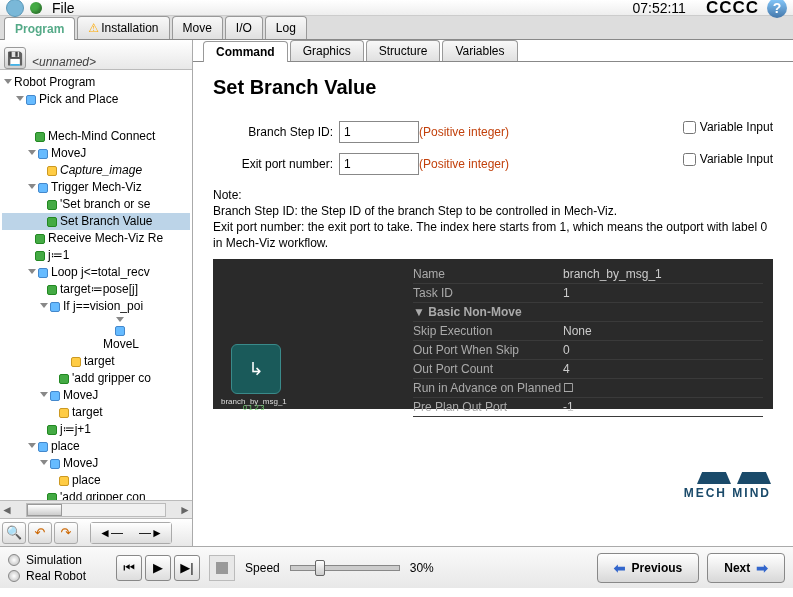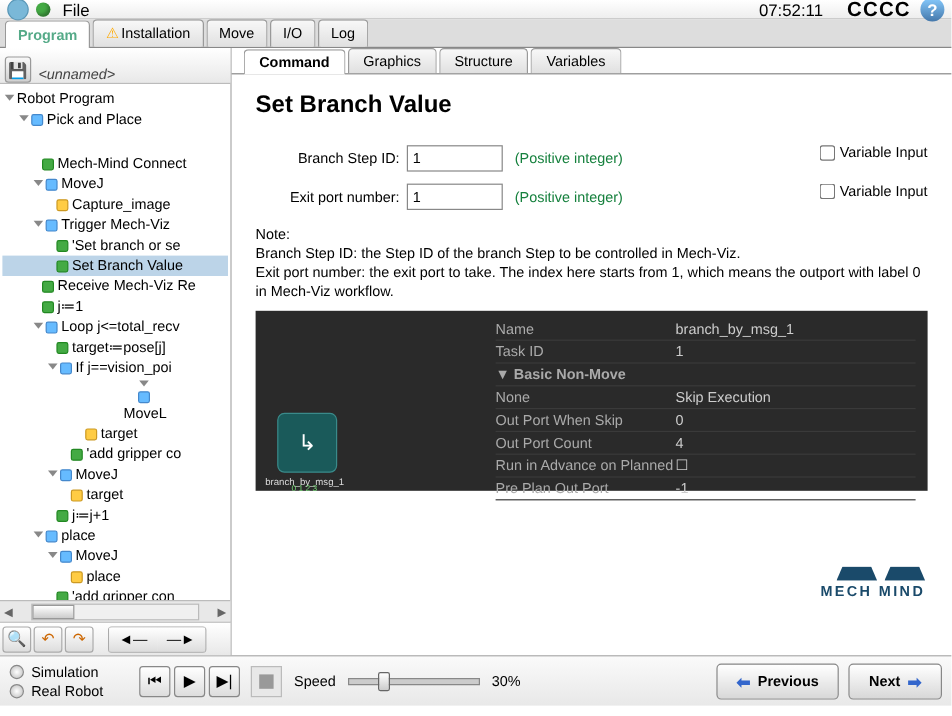--- a/index.html
+++ b/index.html
@@ -40,21 +40,21 @@
 .arrows span{padding:3px 8px;background:linear-gradient(#fff,#ddd)}
 .right{flex:1;display:flex;flex-direction:column;position:relative}
 .subtabs{height:22px;display:flex;padding-left:10px;border-bottom:1px solid #888}
 .subtab{padding:3px 12px;border:1px solid #999;border-bottom:none;border-radius:4px 4px 0 0;background:linear-gradient(#f8f8f8,#e0e0e0);margin-right:2px;position:relative}
 .subtab.active{background:#fff;top:1px;font-weight:bold}
 .content{flex:1;padding:14px 20px;position:relative}
 .content h1{font-size:20px;font-weight:bold;margin-bottom:22px}
 .form-row{display:flex;align-items:center;margin-bottom:10px}
 .form-row label{width:120px;text-align:right;margin-right:6px}
 .form-row input[type=text]{width:80px;height:22px;border:1px solid #888;padding:0 4px}
-.hint{margin-left:10px;color:#15803d}
+.hint{color:#c2410c}
 .varcheck{position:absolute;display:flex;align-items:center}
 .varcheck input{margin-right:4px}
 .note{margin-top:12px;line-height:16px;font-size:12px}
 .screenshot{width:560px;height:150px;background:#2a2a2a;margin-top:8px;position:relative;color:#ccc;font-size:9px}
 .ss-node{position:absolute;left:18px;top:85px;width:50px;height:50px;background:#1a5a5a;border:1px solid #3a8a8a;border-radius:6px;display:flex;flex-direction:column;align-items:center;justify-content:center}
 .ss-node::before{content:"↳";font-size:18px;color:#fff}
 .ss-label{position:absolute;left:8px;top:138px;font-size:8px;color:#ddd}
 .ss-table{position:absolute;left:200px;top:6px;right:10px;font-size:9px}
 .ss-table div{display:flex;padding:2px 0;border-bottom:1px solid #3a3a3a}
 .ss-table div span:first-child{width:150px;color:#aaa}
@@ -114,21 +114,21 @@
         <div class="tn" style="padding-left: 26px; margin-top: 20px;">
           <span style="width:7px;display:inline-block"></span>
           <span class="ico g"></span>
           <span>Mech-Mind Connect</span>
         </div>
         <div class="tn" style="padding-left: 26px;">
           <span class="tri open"></span>
           <span class="ico b"></span>
           <span>MoveJ</span>
         </div>
-        <div class="tn" style="padding-left: 38px;">
+        <div class="tn" style="padding-left: 38px; font-style: italic;">
           <span style="width:7px;display:inline-block"></span>
           <span class="ico y"></span>
           <span>Capture_image</span>
         </div>
         <div class="tn" style="padding-left: 26px;">
           <span class="tri open"></span>
           <span class="ico b"></span>
           <span>Trigger Mech-Viz</span>
         </div>
         <div class="tn" style="padding-left: 38px;">
@@ -281,22 +281,22 @@
             </div>
             <div>
               <span>Task ID</span>
               <span>1</span>
             </div>
             <div style="font-weight: bold;">
               <span>▼ Basic Non-Move</span>
               <span></span>
             </div>
             <div>
+              <span>Skip Execution</span>
               <span>None</span>
-              <span>Skip Execution</span>
             </div>
             <div>
               <span>Out Port When Skip</span>
               <span>0</span>
             </div>
             <div>
               <span>Out Port Count</span>
               <span>4</span>
             </div>
             <div>

